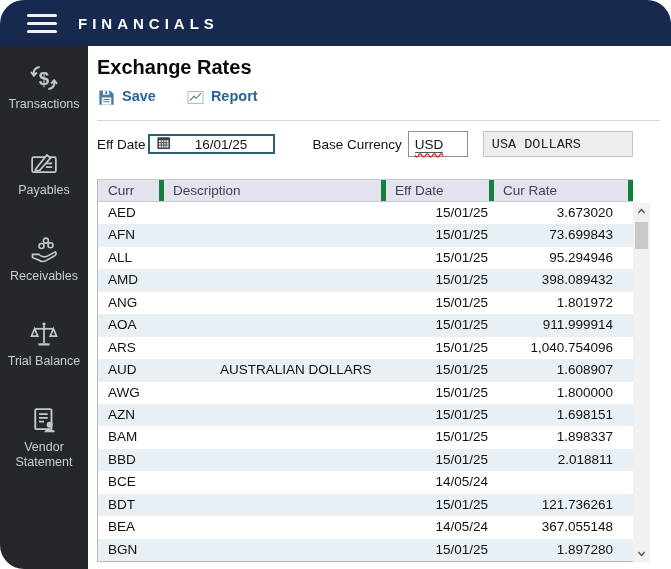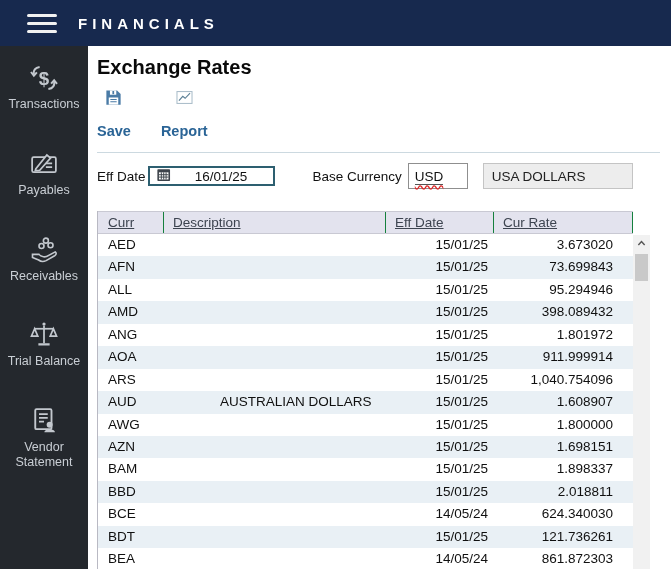--- a/index.html
+++ b/index.html
@@ -1,18 +1,18 @@
 <!DOCTYPE html>
 <html><head>
 <meta charset="utf-8">
 <style>
   * { margin:0; padding:0; box-sizing:border-box; }
   html,body { width:671px; height:569px; overflow:hidden; background:#fff;
               font-family:"Liberation Sans", sans-serif; }
-  .app { width:671px; height:569px; display:flex; flex-direction:column; overflow:hidden; }
+  .app { width:671px; height:569px; display:flex; flex-direction:column; overflow:hidden;border-radius:24px; }
 
   
   .topbar { height:46px; background:#17294e; display:flex; align-items:center; flex:0 0 46px; }
   .hamburger { margin-left:25px; background:none; border:none; cursor:pointer;
                display:flex; flex-direction:column; gap:5px; padding:2px; }
   .hamburger span { display:block; width:30px; height:3px; background:#f2f2f2; border-radius:2px; }
   .app-title { color:#fff; font-weight:bold; font-size:15px; letter-spacing:5px; margin-left:19px; }
 
   .main-row { flex:1; display:flex; min-height:0; }
 
@@ -23,51 +23,51 @@
               background:none; border:none; cursor:pointer; color:#c9ced4;
               font-family:"Liberation Sans", sans-serif; font-size:12.5px; line-height:1.18;
               text-align:center; width:84px; }
   .nav-item svg { width:30px; height:30px; color:#c3c8ce; }
 
   
   .content { flex:1; padding:10px 0 0 9px; position:relative; min-width:0; }
   .page-title { font-size:20px; font-weight:bold; color:#0a0a0a; }
 
   .toolbar { display:flex; align-items:center; gap:30px; margin-top:9px; }
-  .tool-btn { display:flex; align-items:center; gap:16px; background:none; border:none;
+  .tool-btn { display:flex; gap:6px; background:none; border:none;
               cursor:pointer; color:#2a6496; font-weight:bold; font-size:14.5px;
-              font-family:"Liberation Sans", sans-serif;flex-direction:column; }
+              font-family:"Liberation Sans", sans-serif; }
   .tool-btn svg { width:19px; height:19px; color:#4a7ba6; }
 
   .divider { height:1px; background:#ccd9e0; margin-top:13px; margin-right:11px; }
 
   
   .form-row { display:flex; align-items:center; margin-top:9px; height:28px; font-size:13.5px; color:#111; }
   .field-label { white-space:nowrap; }
   .date-box { width:127px; height:20px; border:2px solid #2d5f70; display:flex;
               align-items:center; margin-left:2px; background:#fff; }
   .cal-btn { width:26px; height:24px; background:none; border:none; cursor:pointer; padding:2px 0 0 4px; }
   .cal-btn svg { width:19px; height:19px; }
   .date-input { flex:1; border:none; outline:none; font-size:13.5px; text-align:center;
                 font-family:"Liberation Sans", sans-serif; color:#111; min-width:0; padding-right:6px; }
   .bc-label { margin-left:38px; margin-right:6px; }
   .usd-box { width:60px; height:26px; border:1px solid #8f8f8f; display:flex; align-items:center;
              padding-left:6px; background:#fff; cursor:text; }
   .wavy { text-decoration:underline wavy #dd2222; text-underline-offset:4px; }
   .wavy .solid { border-bottom:1px solid #555; }
   .currency-name { margin-left:15px; width:150px; height:26px; background:#ededed;
-                   border:1px solid #c4c4c4; display:flex; align-items:center; padding-left:8px; color:#222; }
+                   border:1px solid #c4c4c4; display:flex; align-items:center; padding-left:8px; color:#222;font-family:Liberation Mono, monospace; }
 
   
   .table-wrap { margin-top:21px; display:flex; width:553px; }
   .table-main { width:536px; border-left:1px solid #b9b9c3; border-bottom:1px solid #b9b9c3; }
   .thead { display:grid; grid-template-columns:66px 222px 108px 1fr; height:23px;
            background:#e3e3ee; border-top:1px solid #c9c9d3; border-bottom:1px solid #c9c9d3; }
   .thead .hcell { font-size:13.5px; color:#3d4450; line-height:21px; padding-left:9px;
-                  border-right:1px solid #15803d; overflow:hidden; white-space:nowrap;text-decoration:underline; }
+                  border-right:5px solid #15803d; overflow:hidden; white-space:nowrap; }
   .thead .hcell:first-child { padding-left:10px; }
   .tbody { }
   .trow { display:grid; grid-template-columns:66px 222px 108px 1fr; height:22.45px;
           line-height:22.45px; font-size:13.5px; color:#101010; background:#fff; cursor:default; }
   .trow.alt { background:#e9f0f5; }
   .cell { overflow:hidden; white-space:nowrap; }
   .c-curr { padding-left:10px; }
   .c-desc { padding-left:8px;margin-left:48px; }
   .c-date { text-align:right; padding-right:6px; }
   .c-rate { text-align:right; padding-right:20px; }
@@ -290,35 +290,34 @@
     <div class="cell c-curr">BBD</div>
     <div class="cell c-desc"></div>
     <div class="cell c-date">15/01/25</div>
     <div class="cell c-rate">2.018811</div>
   </div>
 
   <div class="trow">
     <div class="cell c-curr">BCE</div>
     <div class="cell c-desc"></div>
     <div class="cell c-date">14/05/24</div>
-    <div class="cell c-rate">624.340030</div>
   </div>
 
   <div class="trow alt">
     <div class="cell c-curr">BDT</div>
     <div class="cell c-desc"></div>
     <div class="cell c-date">15/01/25</div>
     <div class="cell c-rate">121.736261</div>
   </div>
 
   <div class="trow">
     <div class="cell c-curr">BEA</div>
     <div class="cell c-desc"></div>
     <div class="cell c-date">14/05/24</div>
-    <div class="cell c-rate">861.872303</div>
+    <div class="cell c-rate">367.055148</div>
   </div>
 
   <div class="trow alt">
     <div class="cell c-curr">BGN</div>
     <div class="cell c-desc"></div>
     <div class="cell c-date">15/01/25</div>
     <div class="cell c-rate">1.897280</div>
   </div>
 </div>
         </div>

